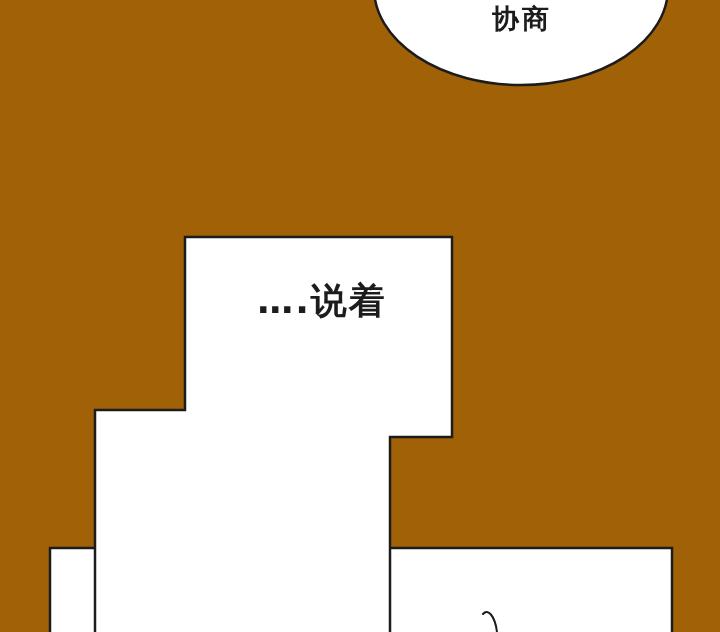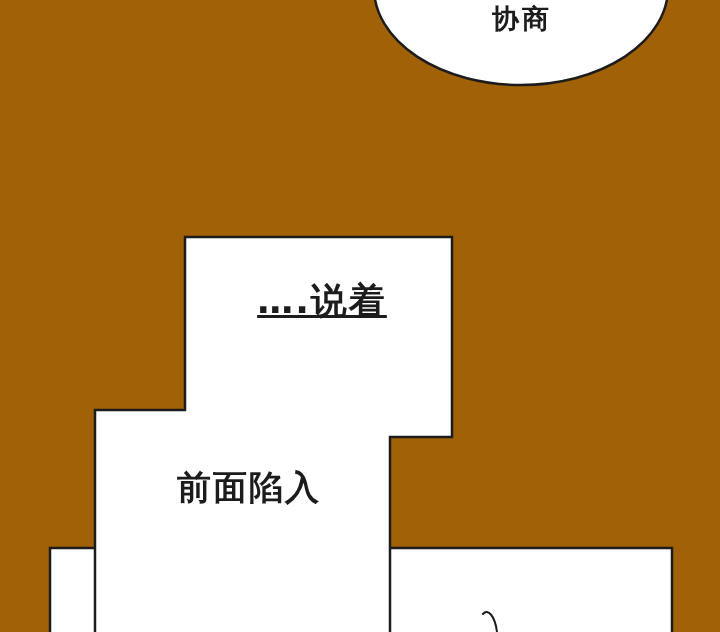--- a/index.html
+++ b/index.html
@@ -35,21 +35,20 @@
       width: 140px;
       font-size: 27px;
       letter-spacing: 3px;
     }
     .upper-lines {
       left: 188px;
       top: 274px;
       width: 268px;
       font-size: 36px;
       line-height: 54px;
-      text-decoration: underline;
     }
     .lower-lines {
       left: 110px;
       top: 464px;
       width: 278px;
       font-size: 34px;
       line-height: 46px;
     }
   </style>
 </head>
@@ -68,16 +67,15 @@
     <ellipse cx="521" cy="-12" rx="147" ry="97" fill="#ffffff" stroke="#1c1c1c" stroke-width="2.5"></ellipse>
   </svg>
 
   <div class="txt bubble-top-text">协商</div>
 
   <div class="txt upper-lines">
     <div>….说着</div>
   </div>
 
   <div class="txt lower-lines">
-    <div>前面陷入</div>
   </div>
 
 </div>
 
 </body></html>

